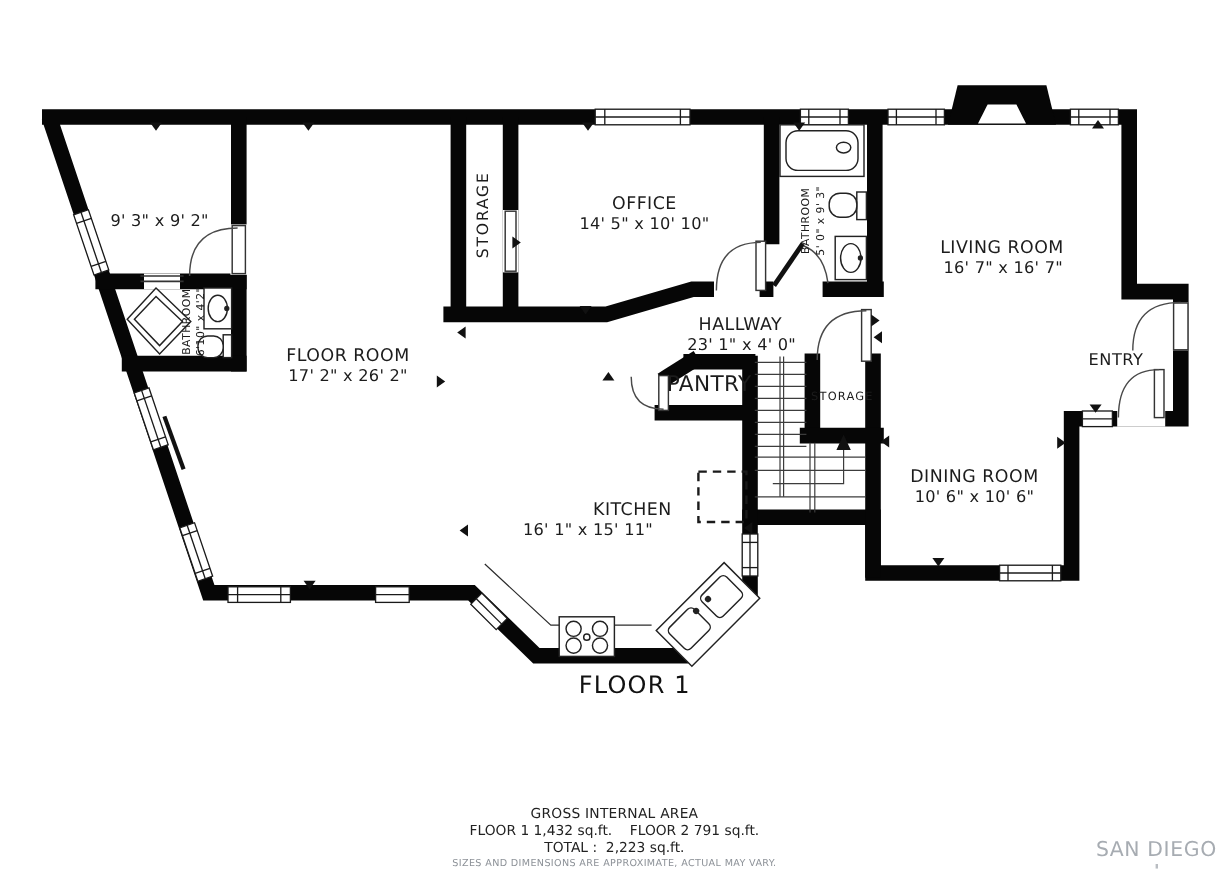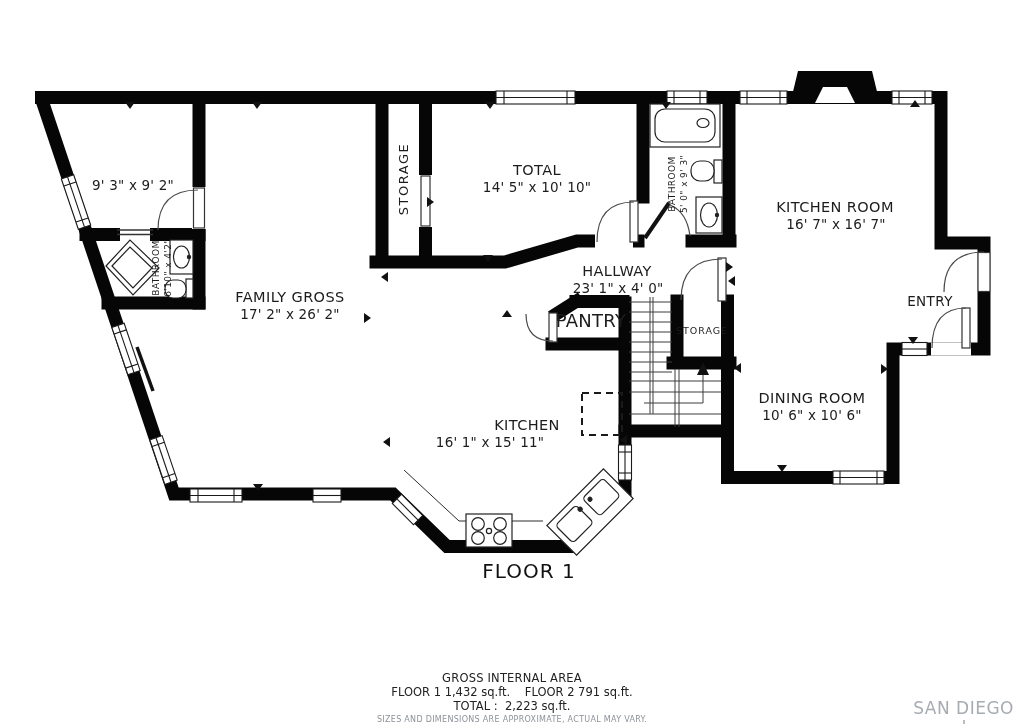--- a/index.html
+++ b/index.html
@@ -287,34 +287,34 @@
   </g>
 </svg>
 
   <div class="lbl room-dims" style="left:133px;top:185px;">9' 3" x 9' 2"</div>
 
   <div class="lbl vert vlabel" style="left:163px;top:268px;">
     <span style="display:block;">BATHROOM</span>
     <span style="display:block;">6'10" x 4'2"</span>
   </div>
 
-  <div class="lbl room-name" style="left:290px;top:297px;">FAMILY GROSS</div>
+  <div class="lbl room-name" style="left:290px;top:297px;">FLOOR ROOM</div>
   <div class="lbl room-dims" style="left:290px;top:314px;">17' 2" x 26' 2"</div>
 
   <div class="lbl vert storage-vert" style="left:404px;top:179px;">STORAGE</div>
 
-  <div class="lbl room-name" style="left:537px;top:170px;">TOTAL</div>
+  <div class="lbl room-name" style="left:537px;top:170px;">OFFICE</div>
   <div class="lbl room-dims" style="left:537px;top:187px;">14' 5" x 10' 10"</div>
 
   <div class="lbl vert vlabel" style="left:679px;top:184px;">
     <span style="display:block;">BATHROOM</span>
     <span style="display:block;">5' 0" x 9' 3"</span>
   </div>
 
-  <div class="lbl room-name" style="left:835px;top:207px;">KITCHEN ROOM</div>
+  <div class="lbl room-name" style="left:835px;top:207px;">LIVING ROOM</div>
   <div class="lbl room-dims" style="left:836px;top:224px;">16' 7" x 16' 7"</div>
 
   <div class="lbl room-name" style="left:617px;top:271px;">HALLWAY</div>
   <div class="lbl room-dims" style="left:618px;top:288px;">23' 1" x 4' 0"</div>
 
   <div class="lbl small-name" style="left:591px;top:321px;">PANTRY</div>
 
   <div class="lbl tiny-name" style="left:702px;top:331px;">STORAGE</div>
 
   <div class="lbl room-name" style="left:930px;top:301px;font-size:13.5px;">ENTRY</div>

